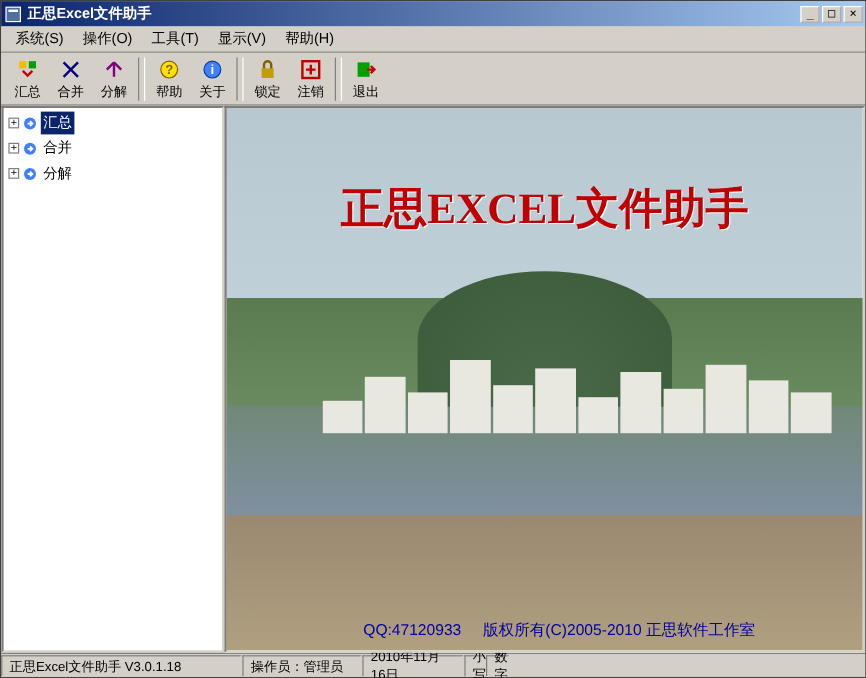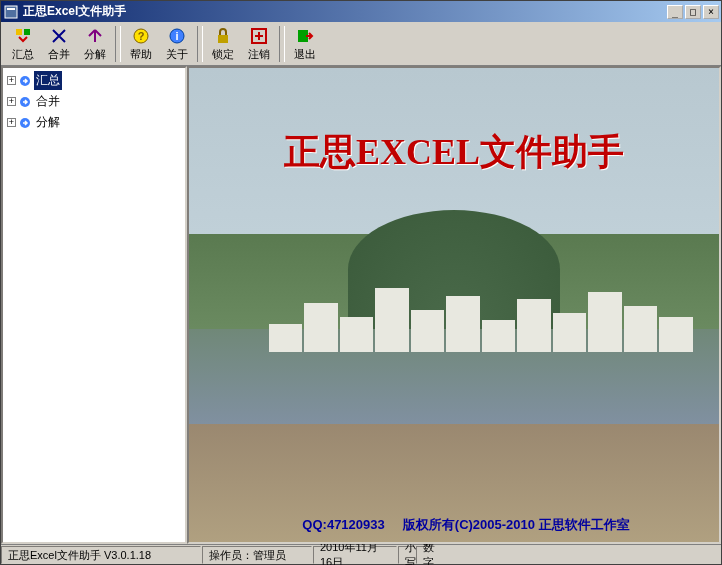--- a/index.html
+++ b/index.html
@@ -23,21 +23,21 @@
 .tree-expand { width: 9px; height: 9px; border: 1px solid #808080; display: flex; align-items: center; justify-content: center; font-size: 9px; line-height: 1; background: #fff; }
 .tree-icon { width: 14px; height: 14px; display: flex; align-items: center; justify-content: center; }
 .tree-label { padding: 1px 2px; }
 .tree-label.selected { background: #0a246a; color: #fff; }
 .content-panel { flex: 1; background: #fff; border: 2px inset #d4d0c8; position: relative; overflow: hidden; }
 .splash-image { width: 100%; height: 100%; position: relative; background: linear-gradient(to bottom, #b8c8d0 0%, #c0d0d8 35%, #5a7a50 35%, #6a8a60 55%, #708878 55%, #8090a0 75%, #9a8870 75%, #b0a080 100%); }
 .splash-mountain { position: absolute; top: 30%; left: 30%; width: 40%; height: 25%; background: radial-gradient(ellipse at center bottom, #4a6a4a 0%, #3a5a3a 100%); border-radius: 50% 50% 0 0; }
 .splash-buildings { position: absolute; top: 45%; left: 15%; right: 5%; height: 15%; display: flex; align-items: flex-end; gap: 2px; }
 .bldg { background: #e8e8e0; flex: 1; }
 .splash-title { position: absolute; top: 60px; left: 0; right: 0; text-align: center; font-family: "KaiTi", "STKaiti", serif; font-size: 36px; font-weight: bold; color: #c00000; text-shadow: 1px 1px 0 #fff; }
-.splash-footer { position: absolute; bottom: 8px; left: 0; right: 0; text-align: center; font-size: 13px; color: #0000a0; font-weight: bold; padding-left: 24px; }
+.splash-footer { position: absolute; bottom: 8px; left: 0; right: 0; text-align: center; font-size: 13px; color: #0000a0; font-weight: normal; padding-left: 24px; }
 .statusbar { height: 20px; background: #d4d0c8; border-top: 1px solid #808080; display: flex; align-items: flex-end; }
 .status-cell { padding: 1px 6px; border: 1px inset #d4d0c8; height: 18px; display: flex; align-items: center; font-size: 11px; margin-right: 1px; }
 .status-cell.flex { flex: 1; }
 </style>
 </head>
 <body>
 
 <div class="window">
 
   <div class="titlebar">
@@ -48,20 +48,27 @@
         </svg>
     </div>
     <div class="titlebar-text">正思Excel文件助手</div>
     <div class="window-controls">
       <div class="win-btn">_</div>
       <div class="win-btn">□</div>
       <div class="win-btn">×</div>
     </div>
   </div>
 
+  <div class="menubar">
+    <div class="menu-item">系统(S)</div>
+    <div class="menu-item">操作(O)</div>
+    <div class="menu-item">工具(T)</div>
+    <div class="menu-item">显示(V)</div>
+    <div class="menu-item">帮助(H)</div>
+  </div>
 
   <div class="toolbar">
     <div class="tool-btn">
       <div class="tool-icon">
           <svg width="18" height="18">
             <rect x="2" y="2" width="6" height="6" fill="#f0c000"></rect>
             <rect x="10" y="2" width="6" height="6" fill="#00a000"></rect>
             <path d="M5 10 L9 14 L13 10" stroke="#c00" stroke-width="2" fill="none"></path>
           </svg>
         </div>
@@ -188,19 +195,19 @@
           <span>QQ:47120933</span>
           &nbsp;&nbsp;&nbsp;
           <span>版权所有(C)2005-2010  正思软件工作室</span>
         </div>
       </div>
     </div>
   </div>
 
   <div class="statusbar">
     <div class="status-cell" style="width:200px">正思Excel文件助手 V3.0.1.18</div>
-    <div class="status-cell" style="width:110px">操作员：管理员</div>
+    <div class="status-cell" style="width:99px">操作员：管理员</div>
     <div class="status-cell" style="width:84px">2010年11月16日</div>
     <div class="status-cell" style="width:17px">小写</div>
     <div class="status-cell" style="width:19px">数字</div>
   </div>
 
 </div>
 
 </body></html>

